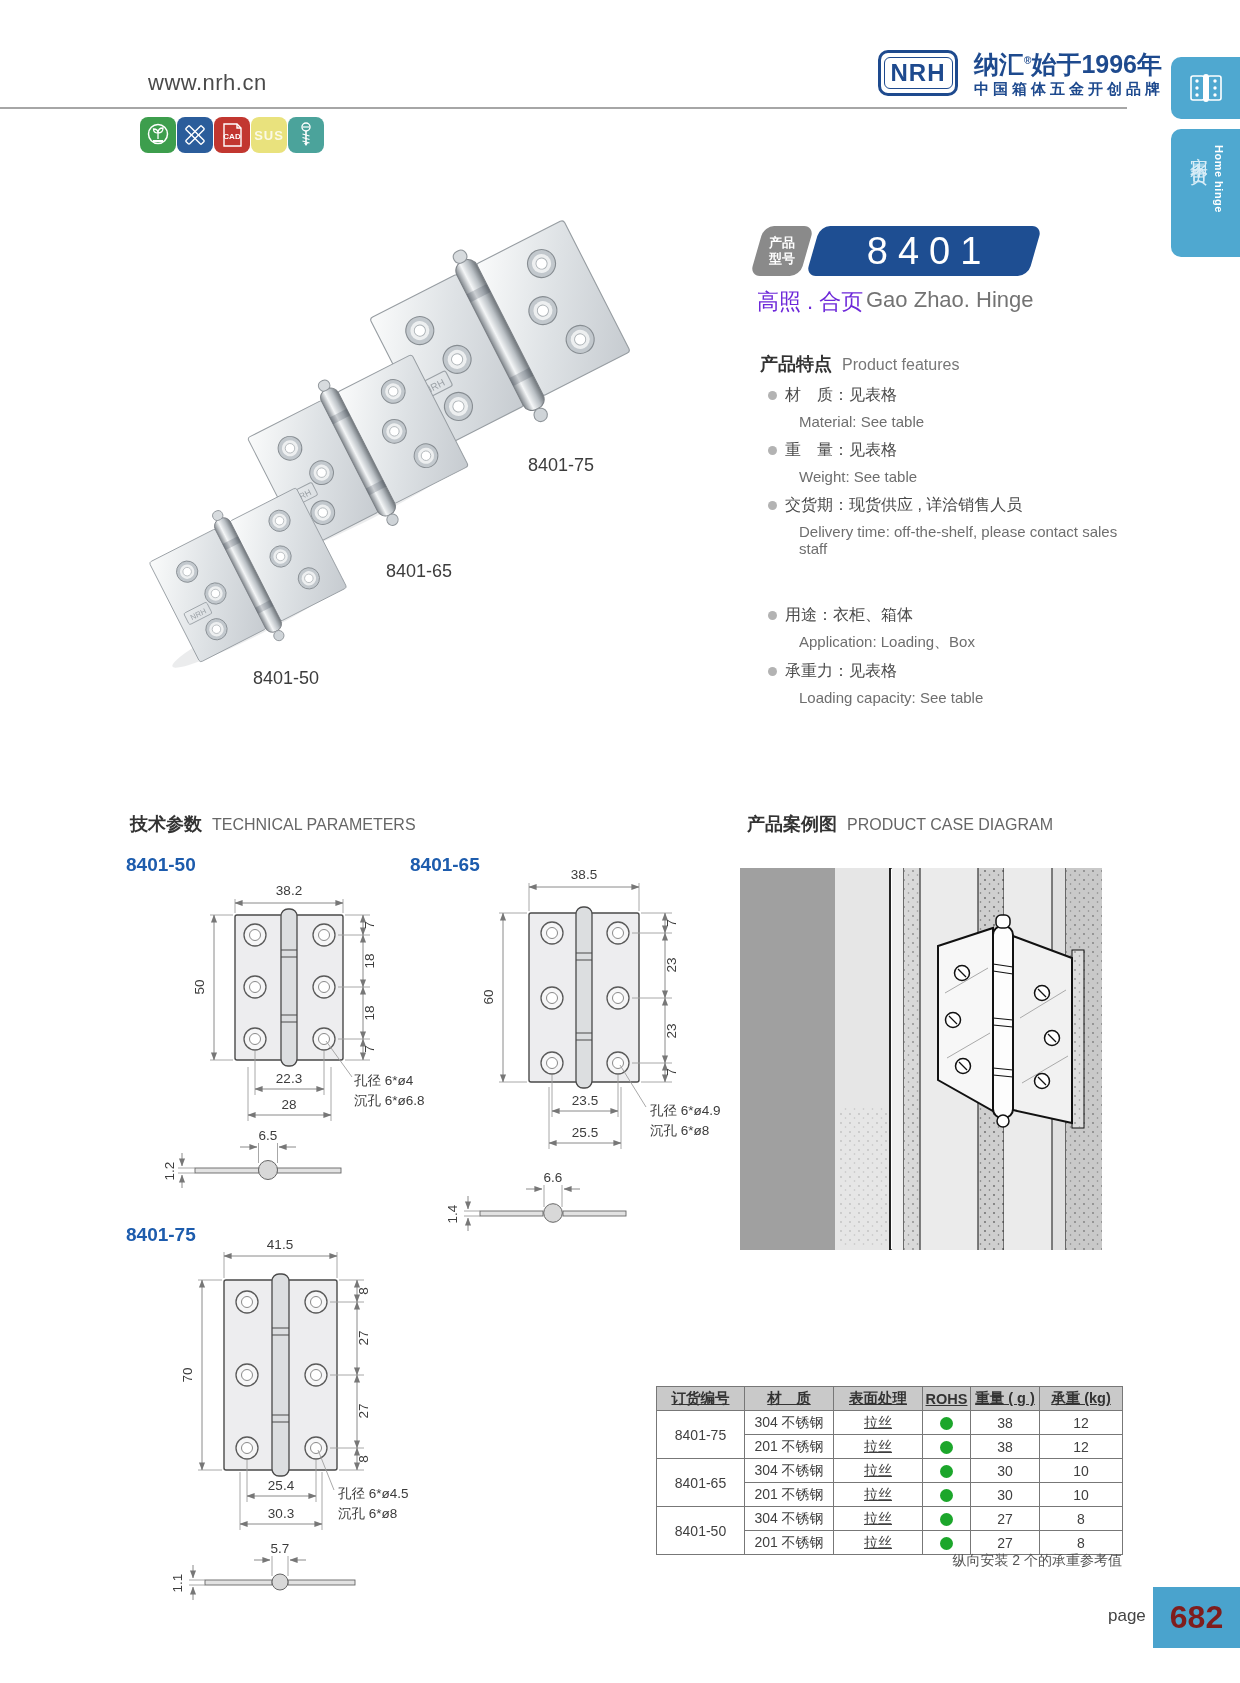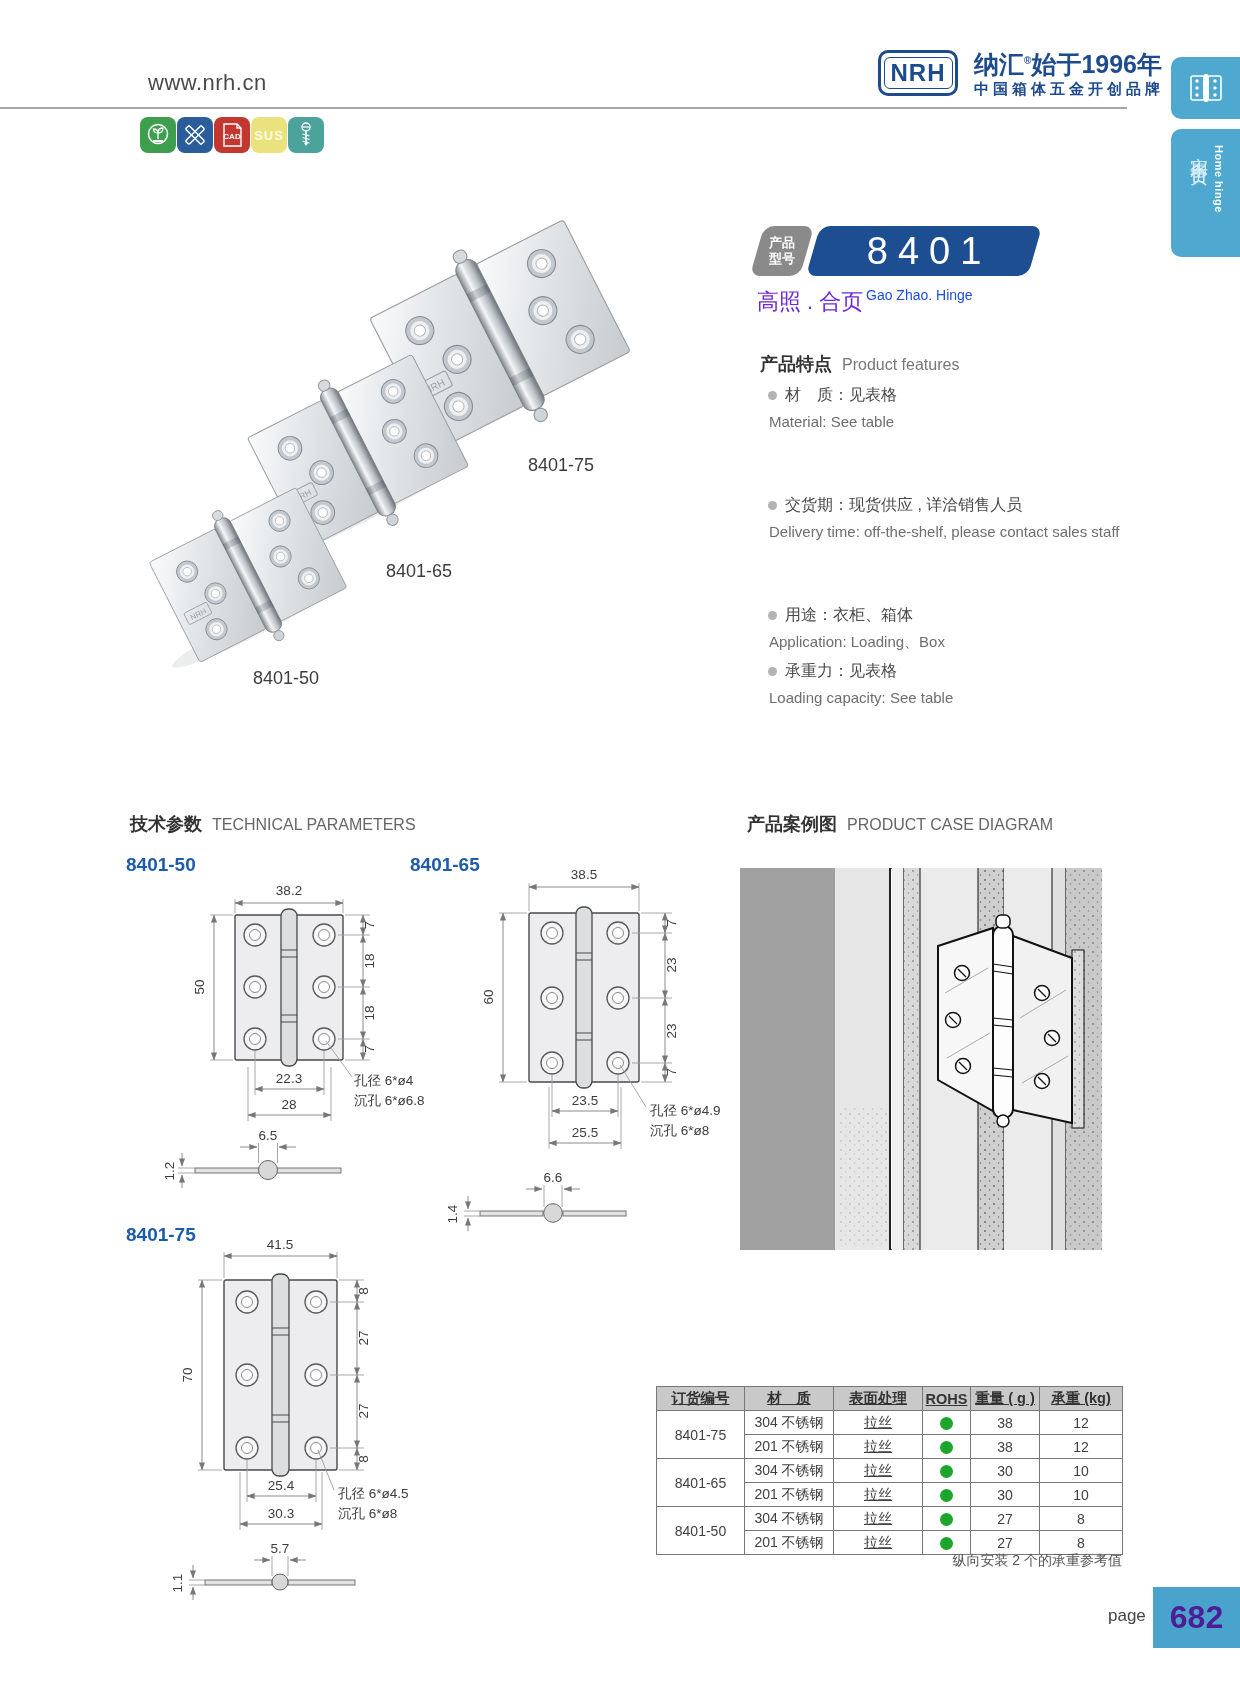--- a/index.html
+++ b/index.html
@@ -33,30 +33,30 @@
   .sus-t{font-size:13px;font-weight:bold;color:rgba(255,255,255,.8);letter-spacing:1px;}
 
   
   .badge-gray{left:757px;top:226px;width:50px;height:50px;background:#8a8a8a;border-radius:10px;
               transform:skewX(-16deg);display:flex;align-items:center;justify-content:center;}
   .badge-gray .t{transform:skewX(16deg);color:#fff;font-size:13px;font-weight:bold;text-align:center;line-height:1.25;}
   .badge-blue{left:813px;top:226px;width:222px;height:50px;background:#1e4e92;border-radius:10px;
               transform:skewX(-16deg);display:flex;align-items:center;justify-content:center;}
   .badge-blue .t{transform:skewX(16deg);color:#fff;font-size:38px;letter-spacing:10px;font-weight:500;padding-left:10px;}
   .name-zh{left:757px;top:287px;font-size:22px;color:#6d28d9;}
-  .name-en{left:866px;top:287px;font-size:14px;color:#1d4ed8;}
+  .name-en{left:866px;top:287px;font-size:22px;color:#737373;}
 
   
   .feat-title{left:760px;top:352px;font-size:18px;}
   .feat-title .zh{font-weight:bold;color:#333;}
   .feat-title .en{font-size:16px;color:#777;margin-left:10px;}
   .feat-item{left:768px;width:360px;}
   .feat-item .dot{position:absolute;left:0;top:6px;width:9px;height:9px;border-radius:50%;background:#b3b3b3;}
   .feat-item .zh{margin-left:17px;font-size:16px;color:#4a4a4a;}
-  .feat-item .en{margin-left:1px;margin-top:7px;font-size:15px;color:#6e6e6e;}
+  .feat-item .en{margin-left:31px;margin-top:7px;font-size:15px;color:#6e6e6e;}
 
   
   .sec-title{font-size:18px;}
   .sec-title .zh{font-weight:bold;color:#333;}
   .sec-title .en{font-size:16px;color:#666;margin-left:10px;}
   .model-label{font-size:19px;font-weight:bold;color:#1d5cad;}
   .photo-label{font-size:18px;color:#3c3c3c;}
 
   
   .plate{fill:#ededef;stroke:#4a4a4a;stroke-width:1.4;}
@@ -75,21 +75,21 @@
   .spec th,.spec td{border:1px solid #777;text-align:center;height:23px;padding:0;}
   .spec th{background:#c9c9c9;font-weight:600;font-size:14.5px;color:#333;text-decoration:underline;}
   .spec .u{text-decoration:underline;}
   .dot-g{display:inline-block;width:13px;height:13px;border-radius:50%;background:#1ca62b;vertical-align:middle;}
   .note{left:722px;top:1552px;width:400px;text-align:right;font-size:14px;color:#555;}
 
   
   .page-label{left:1108px;top:1606px;font-size:17px;color:#444;}
   .page-box{left:1153px;top:1587px;width:87px;height:61px;background:#4aa3cd;display:flex;
             align-items:center;justify-content:center;}
-  .page-box span{color:#4c1d95;font-size:32px;font-weight:bold;text-align:center;}
+  .page-box span{color:#7f1d1d;font-size:32px;font-weight:bold;text-align:center;}
 </style>
 </head>
 <body>
 
 <div class="page">
 
   <div class="abs website">www.nrh.cn</div>
   <div class="abs topline"></div>
   <div class="abs nrh-box">
     <div class="inner">NRH</div>
@@ -211,20 +211,25 @@
   <div class="abs name-zh">高照 . 合页</div>
   <div class="abs name-en">Gao Zhao. Hinge</div>
 
   <div class="abs feat-title">
     <span class="zh">产品特点</span><span class="en">Product features</span>
   </div>
   <div class="abs feat-item" style="top:385px;">
     <span class="dot"></span>
     <div class="zh">材　质：见表格</div>
     <div class="en">Material: See table</div>
+  </div>
+  <div class="abs feat-item" style="top:440px;">
+    <span class="dot"></span>
+    <div class="zh">重　量：见表格</div>
+    <div class="en">Weight: See table</div>
   </div>
   <div class="abs feat-item" style="top:495px;">
     <span class="dot"></span>
     <div class="zh">交货期：现货供应 , 详洽销售人员</div>
     <div class="en">Delivery time: off-the-shelf, please contact sales staff</div>
   </div>
   <div class="abs feat-item" style="top:605px;">
     <span class="dot"></span>
     <div class="zh">用途：衣柜、箱体</div>
     <div class="en">Application: Loading、Box</div>

